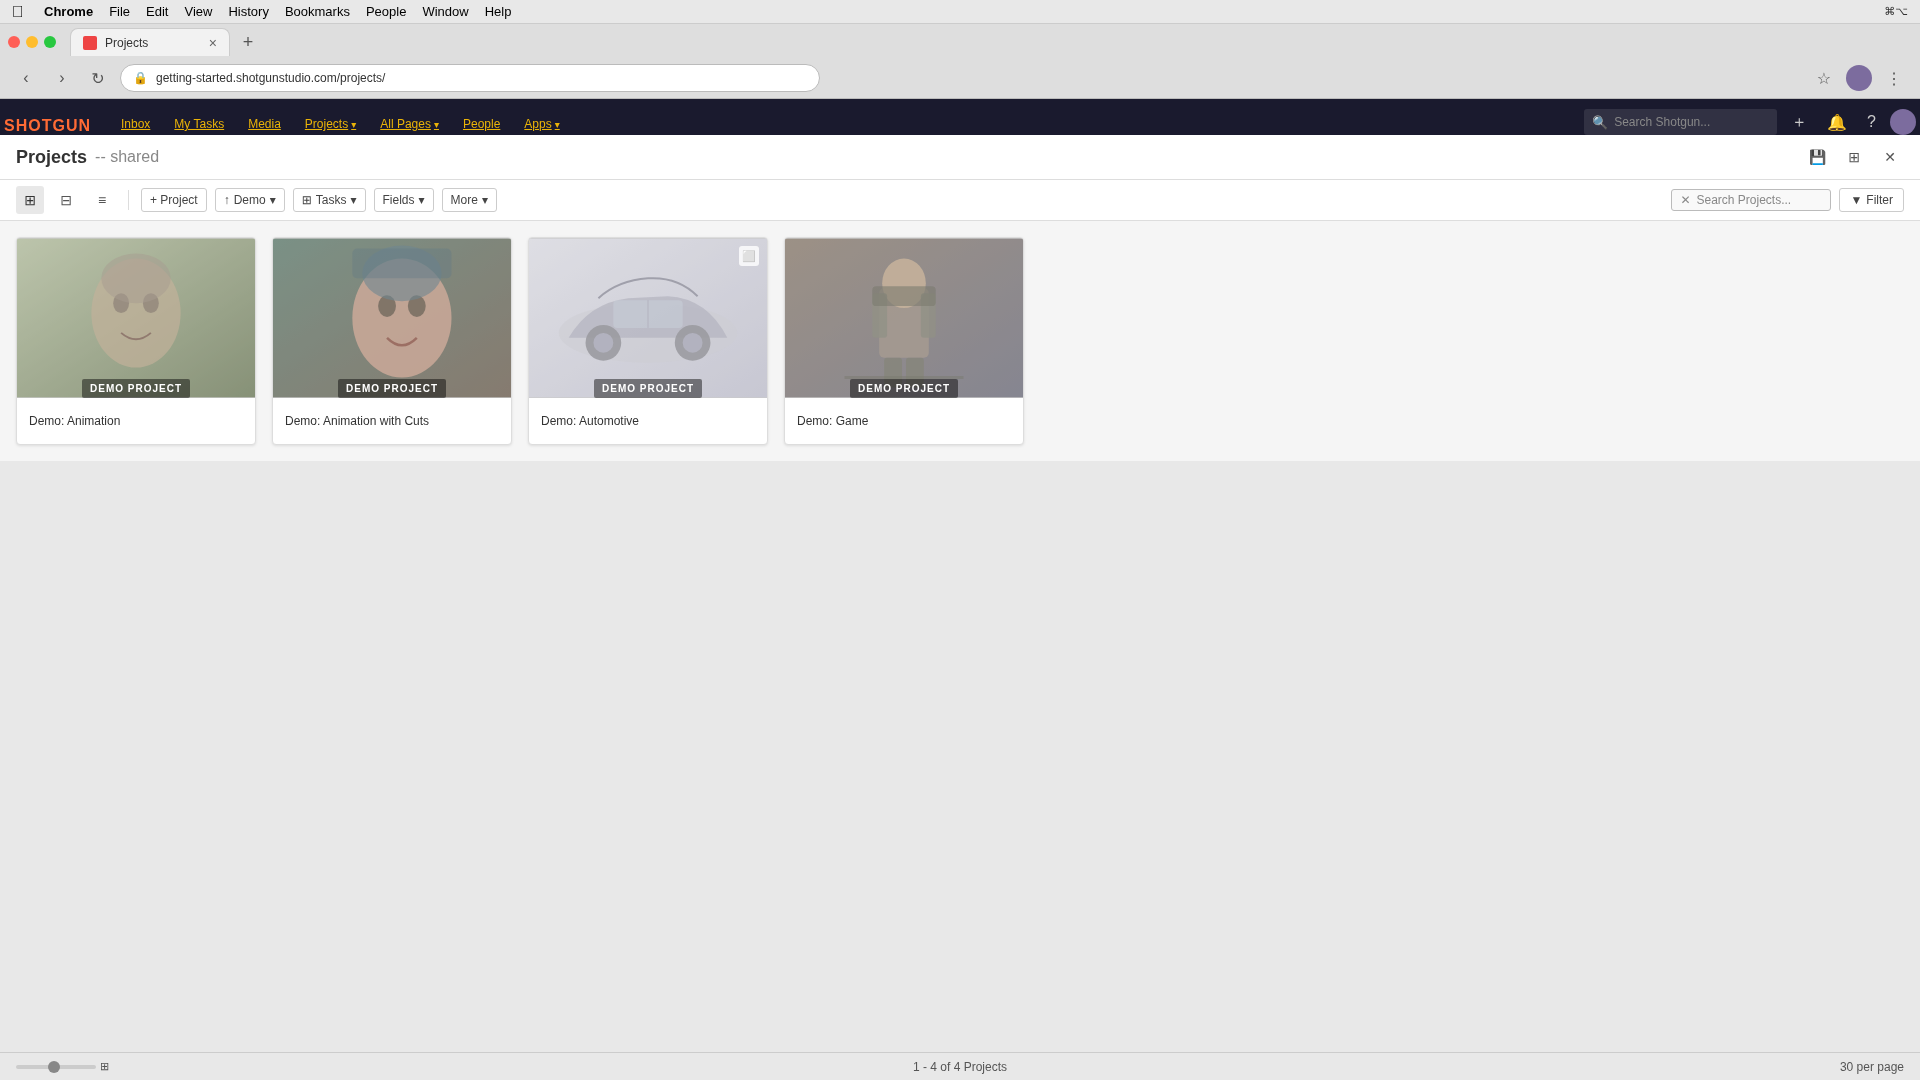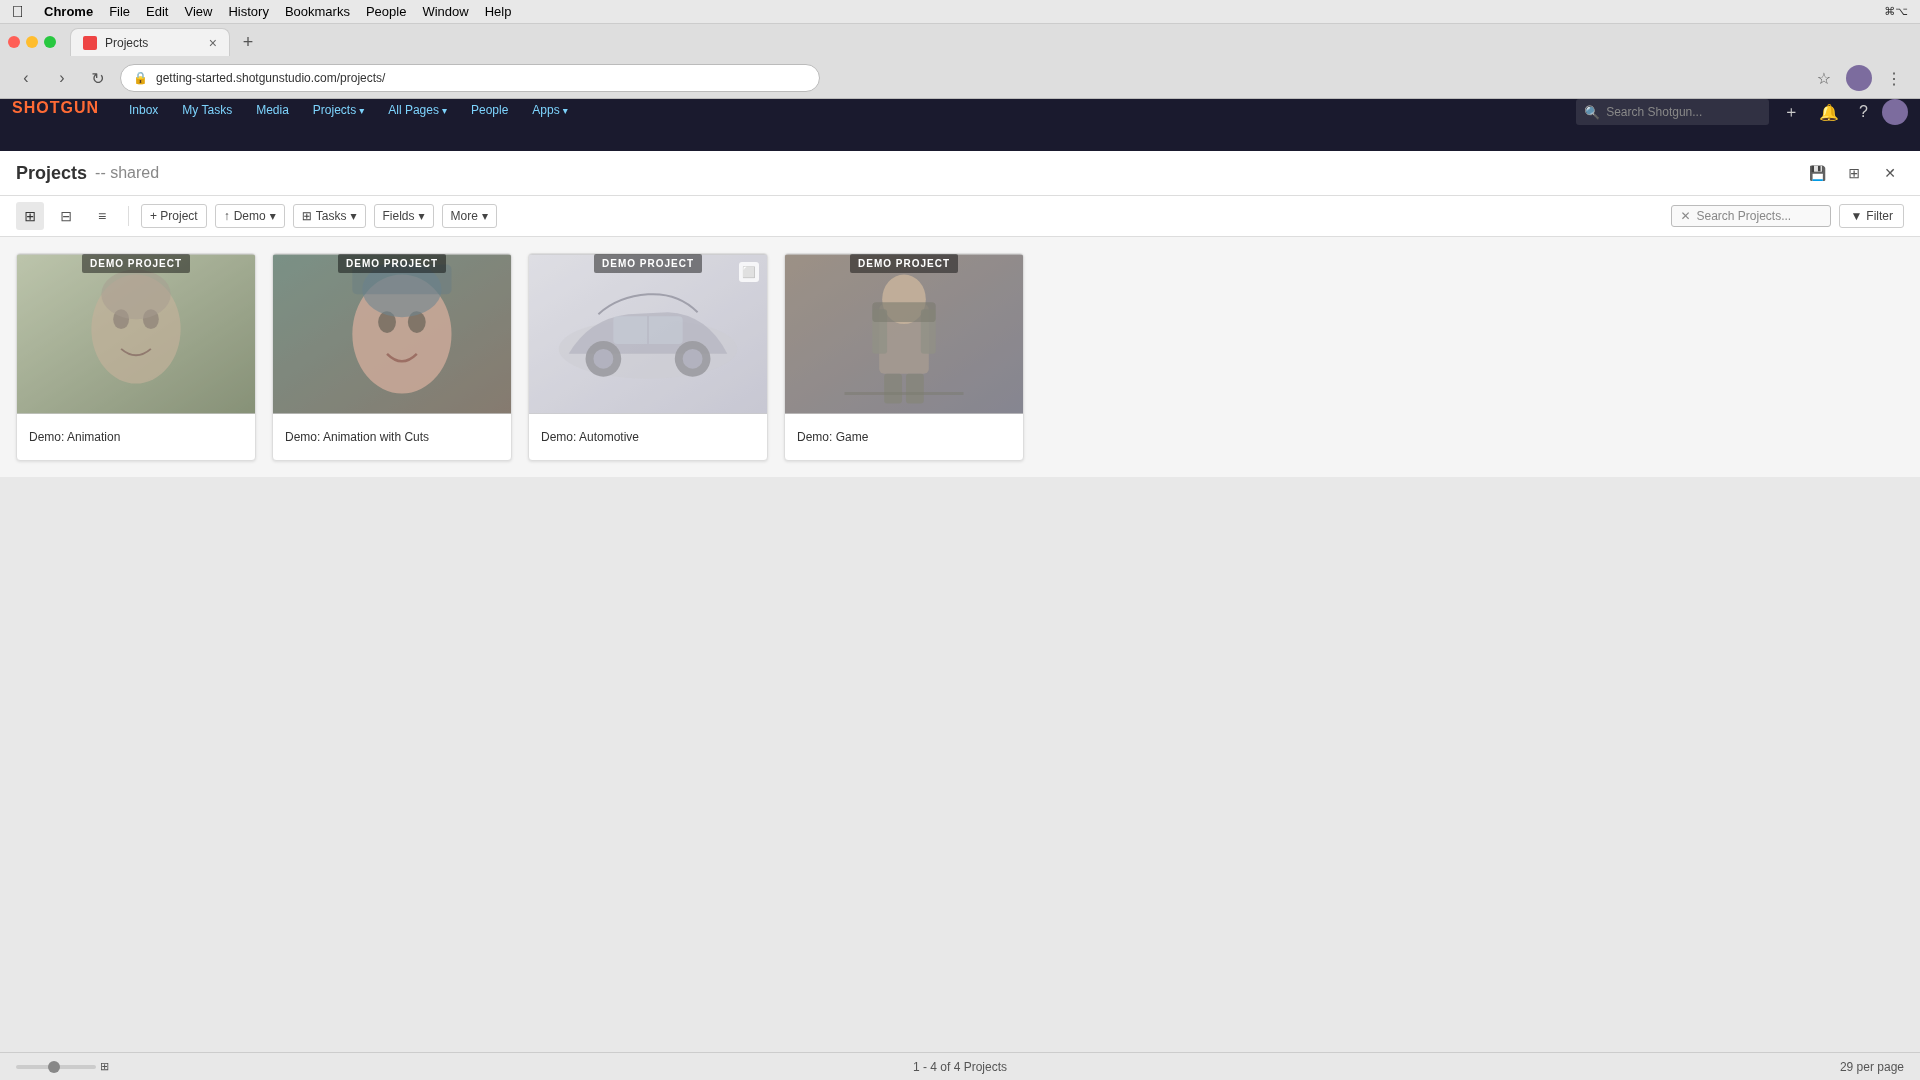--- a/index.html
+++ b/index.html
@@ -67,40 +67,40 @@
     .url-bar .lock-icon { color: #555; }
     .address-bar-right { margin-left: auto; display: flex; align-items: center; gap: 8px; }
     .toolbar-icon { width: 28px; height: 28px; display: flex; align-items: center; justify-content: center; font-size: 16px; color: #555; cursor: pointer; border-radius: 50%; }
 
     
     .app-container { background: #f5f5f5; }
 
     
     .top-nav {
       background: #1a1a2e;
-      height: 52px;
-      display: flex;
-      align-items: flex-start;
-      padding: 0 12px;
+      height: 36px;
+      display: flex;
+      align-items: flex-end;
+      padding: 0 4px;
       gap: 4px;
     }
     .shotgun-logo {
       color: #ff6b35;
       font-weight: 900;
       font-size: 16px;
       letter-spacing: 1px;
       margin-right: 16px;
     }
     .nav-link {
-      color: #7dd3fc;
+      color: #eab308;
       padding: 4px 10px;
       font-size: 12px;
       cursor: pointer;
       border-radius: 3px;
-      display: flex; align-items: center; gap: 3px;
+      display: flex; align-items: center; gap: 3px; text-decoration: underline;
     }
     .nav-link .chevron { font-size: 10px; }
     .nav-right { margin-left: auto; display: flex; align-items: center; gap: 8px; }
     .search-box-nav {
       display: flex; align-items: center; background: rgba(255,255,255,0.1);
       border-radius: 3px; padding: 2px 8px; gap: 6px; height: 26px; min-width: 180px;
     }
     .search-box-nav input { background: none; border: none; outline: none; color: #ccc; font-size: 12px; width: 100%; }
     .search-box-nav input::placeholder { color: #888; }
     .nav-icon { color: #ccc; font-size: 16px; cursor: pointer; padding: 2px 6px; }
@@ -172,21 +172,21 @@
     .project-thumb {
       width: 100%; height: 160px;
       position: relative;
       background: #ccc;
       display: flex; align-items: center; justify-content: center;
       overflow: hidden;
     }
     .project-thumb-overlay {
       position: absolute; top: 0; left: 0; right: 0; bottom: 0;
       background: rgba(200,200,200,0.3);
-      display: flex; align-items: flex-start; justify-content: center;
+      display: flex; align-items: flex-end; justify-content: center;
     }
     .demo-badge {
       background: rgba(0,0,0,0.45);
       color: #fff;
       font-size: 10px;
       font-weight: 600;
       letter-spacing: 1px;
       padding: 4px 8px;
       border-radius: 2px;
     }
@@ -460,14 +460,14 @@
 </div>
 
 <div class="status-bar">
   <div class="status-bar-left">
     <div class="slider-track">
       <div class="slider-thumb"></div>
     </div>
     <span style="font-size:11px;">⊞</span>
   </div>
   <span>1 - 4 of 4 Projects</span>
-  <span class="status-bar-right">29 per page</span>
+  <span class="status-bar-right">30 per page</span>
 </div>
 
 </body></html>

